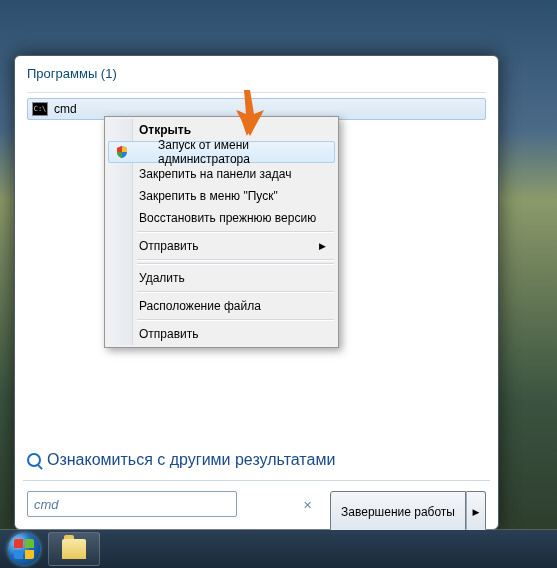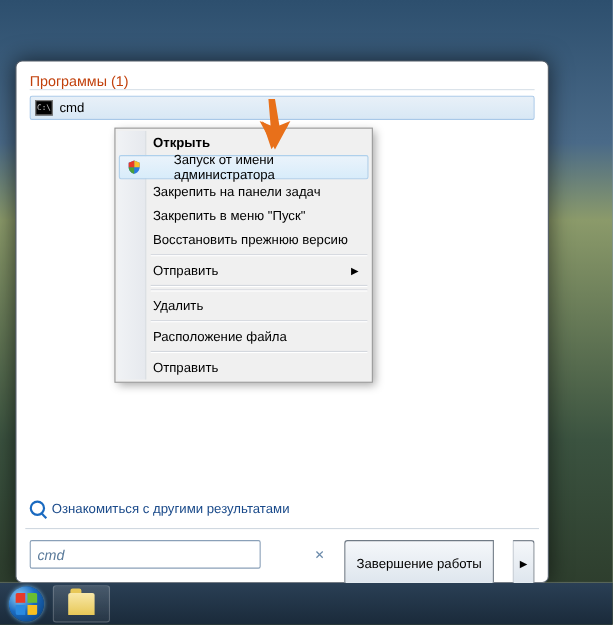--- a/index.html
+++ b/index.html
@@ -19,24 +19,24 @@
   position: absolute;
   left: 14px; top: 55px;
   width: 485px; height: 475px;
   background: #fff;
   border: 1px solid #505a66;
   border-radius: 6px;
   box-shadow: 0 0 20px rgba(0,0,0,.6);
   padding: 10px 12px;
 }
 .section-header {
-  color: #c2410c;
+  color: #0c4a6e;
   font-size: 13px;
   border-bottom: 1px solid #d8e0e8;
-  padding-bottom: 0;
+  padding-bottom: 11px;
   margin-bottom: 5px;
 }
 .result-row {
   display: flex; align-items: center;
   height: 22px;
   background: linear-gradient(#e8f0f8, #d8e8f5);
   border: 1px solid #a8c8e8;
   border-radius: 2px;
   padding: 0 4px;
   gap: 6px;
@@ -44,21 +44,21 @@
 .cmd-icon {
   width: 16px; height: 14px;
   background: #000; border: 1px solid #888;
   display: flex; align-items: center; justify-content: center;
   font-size: 7px; color: #ccc; font-family: monospace;
 }
 .search-line {
   position: absolute;
   left: 12px; bottom: 60px;
   display: flex; align-items: center; gap: 6px;
-  color: #1a4a8a; font-size: 12px;
+  color: #1a4a8a; font-size: 16px;
 }
 .mag-icon {
   width: 14px; height: 14px;
   border: 2px solid #1a6ac0; border-radius: 50%;
   position: relative;
 }
 .mag-icon::after {
   content: ''; position: absolute;
   width: 6px; height: 2px; background: #1a6ac0;
   bottom: -3px; right: -4px; transform: rotate(45deg);
@@ -83,21 +83,21 @@
   color: #5a7a9a;
   position: relative;
 }
 .search-wrap { flex: 1; position: relative; }
 .clear-x {
   position: absolute; right: 6px; top: 50%;
   transform: translateY(-50%);
   color: #6a8aaa; font-size: 11px; cursor: pointer;
 }
 .shutdown-group {
-  display: flex; height: 42px; gap: 17px;
+  display: flex; height: 42px;
 }
 .shutdown-btn {
   border: 1px solid #707a85;
   background: linear-gradient(#f5f7fa, #dde5ed);
   padding: 0 10px;
   font-size: 12px;
   display: flex; align-items: center;
   border-radius: 3px 0 0 3px;
 }
 .shutdown-arrow {

